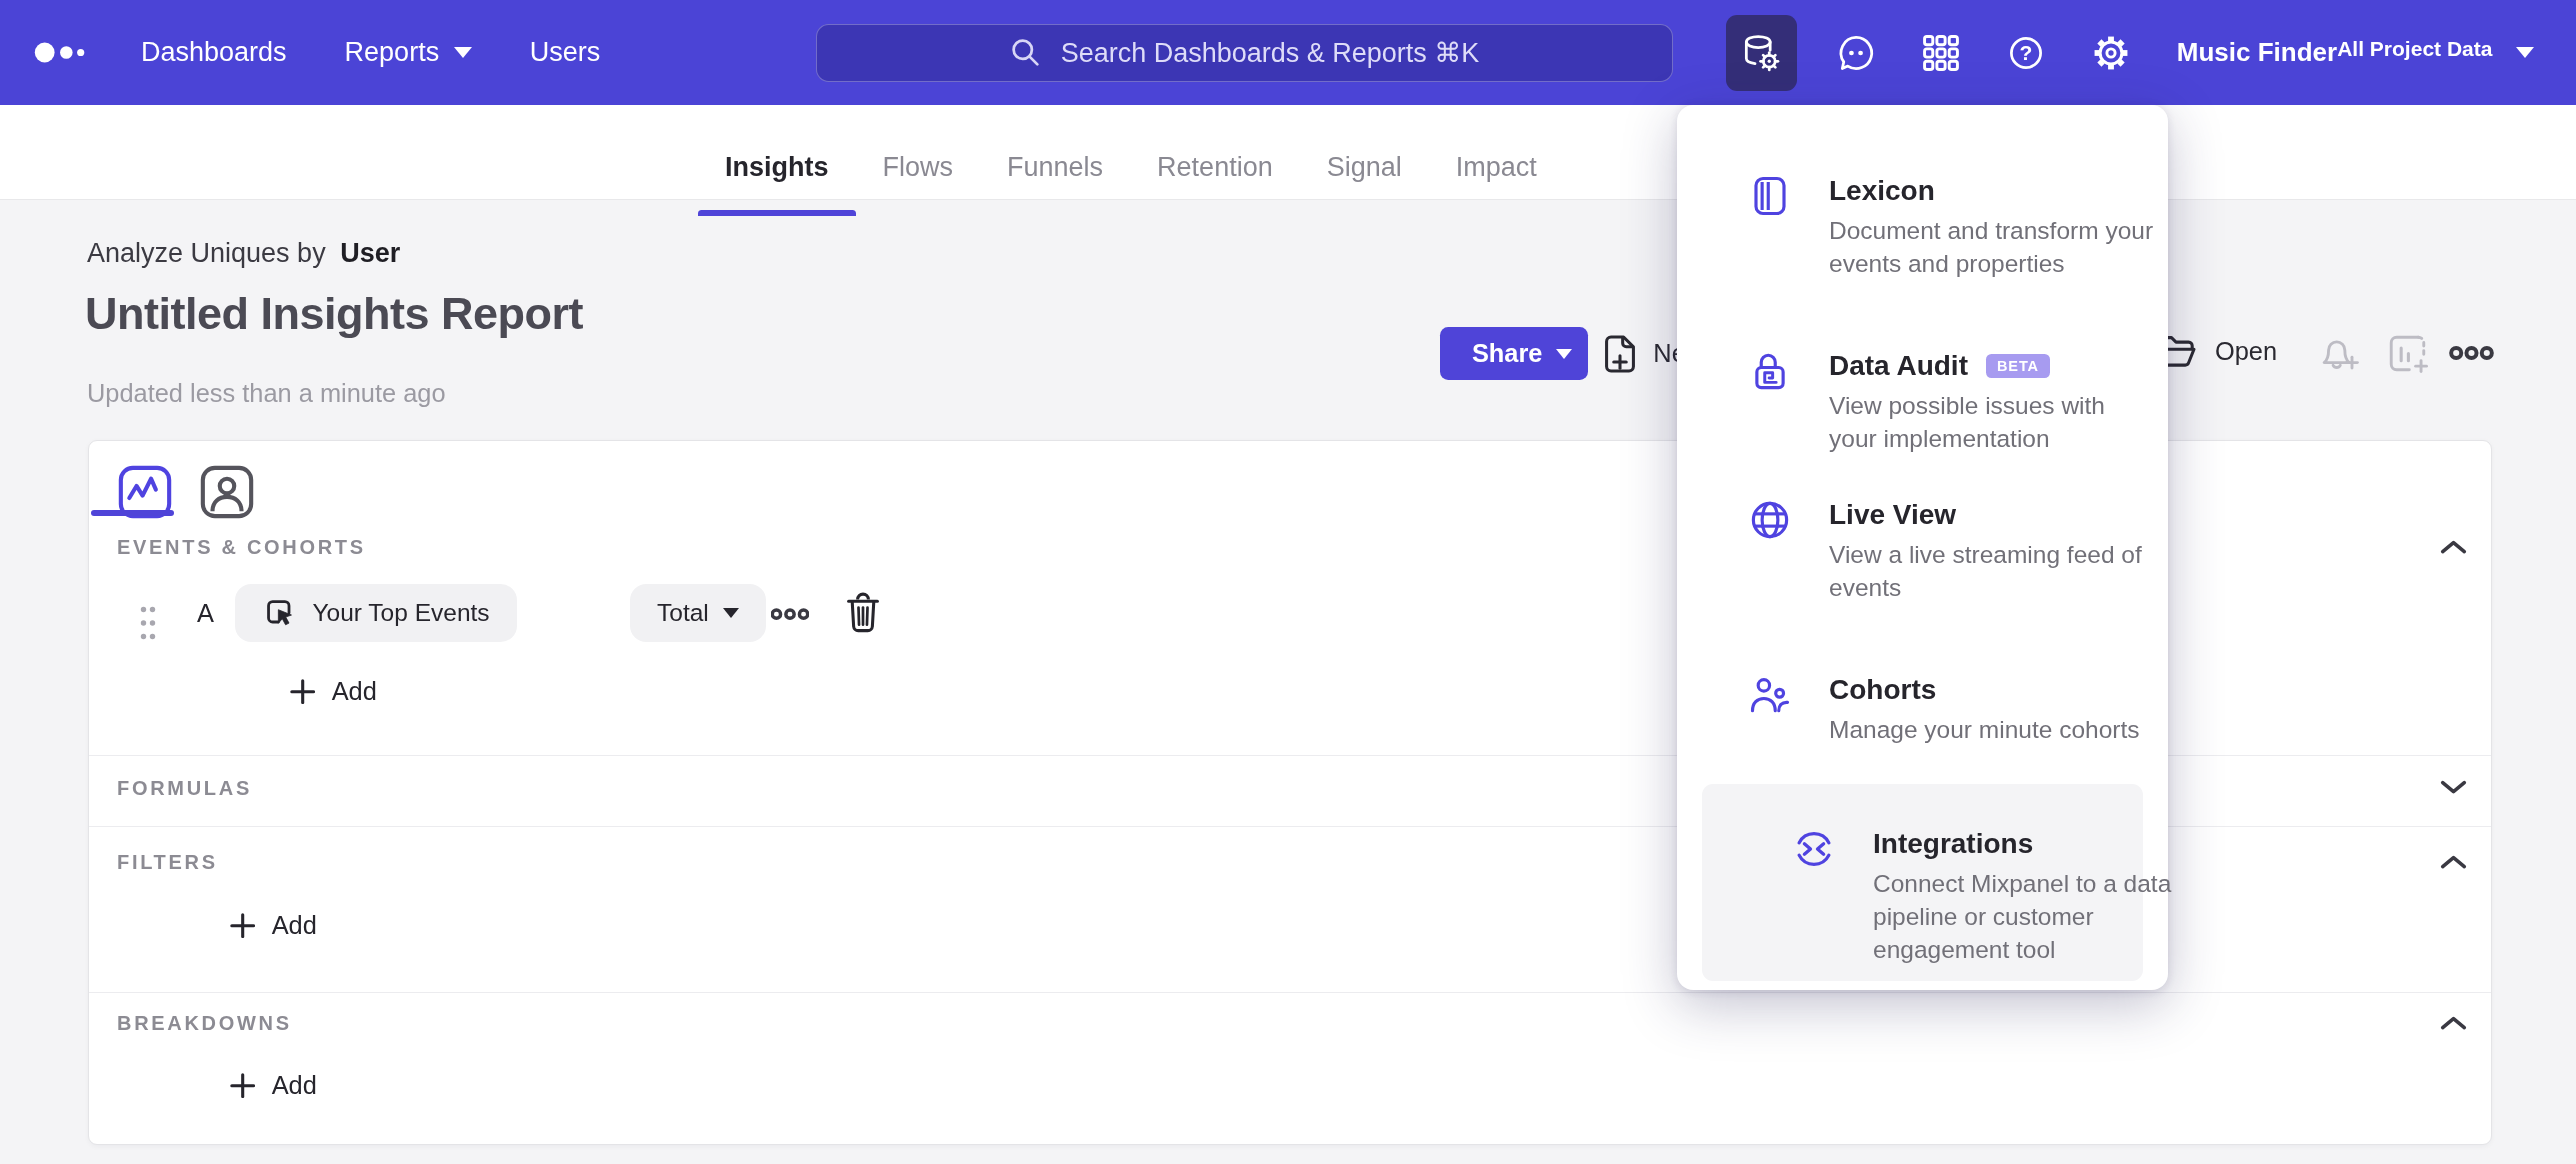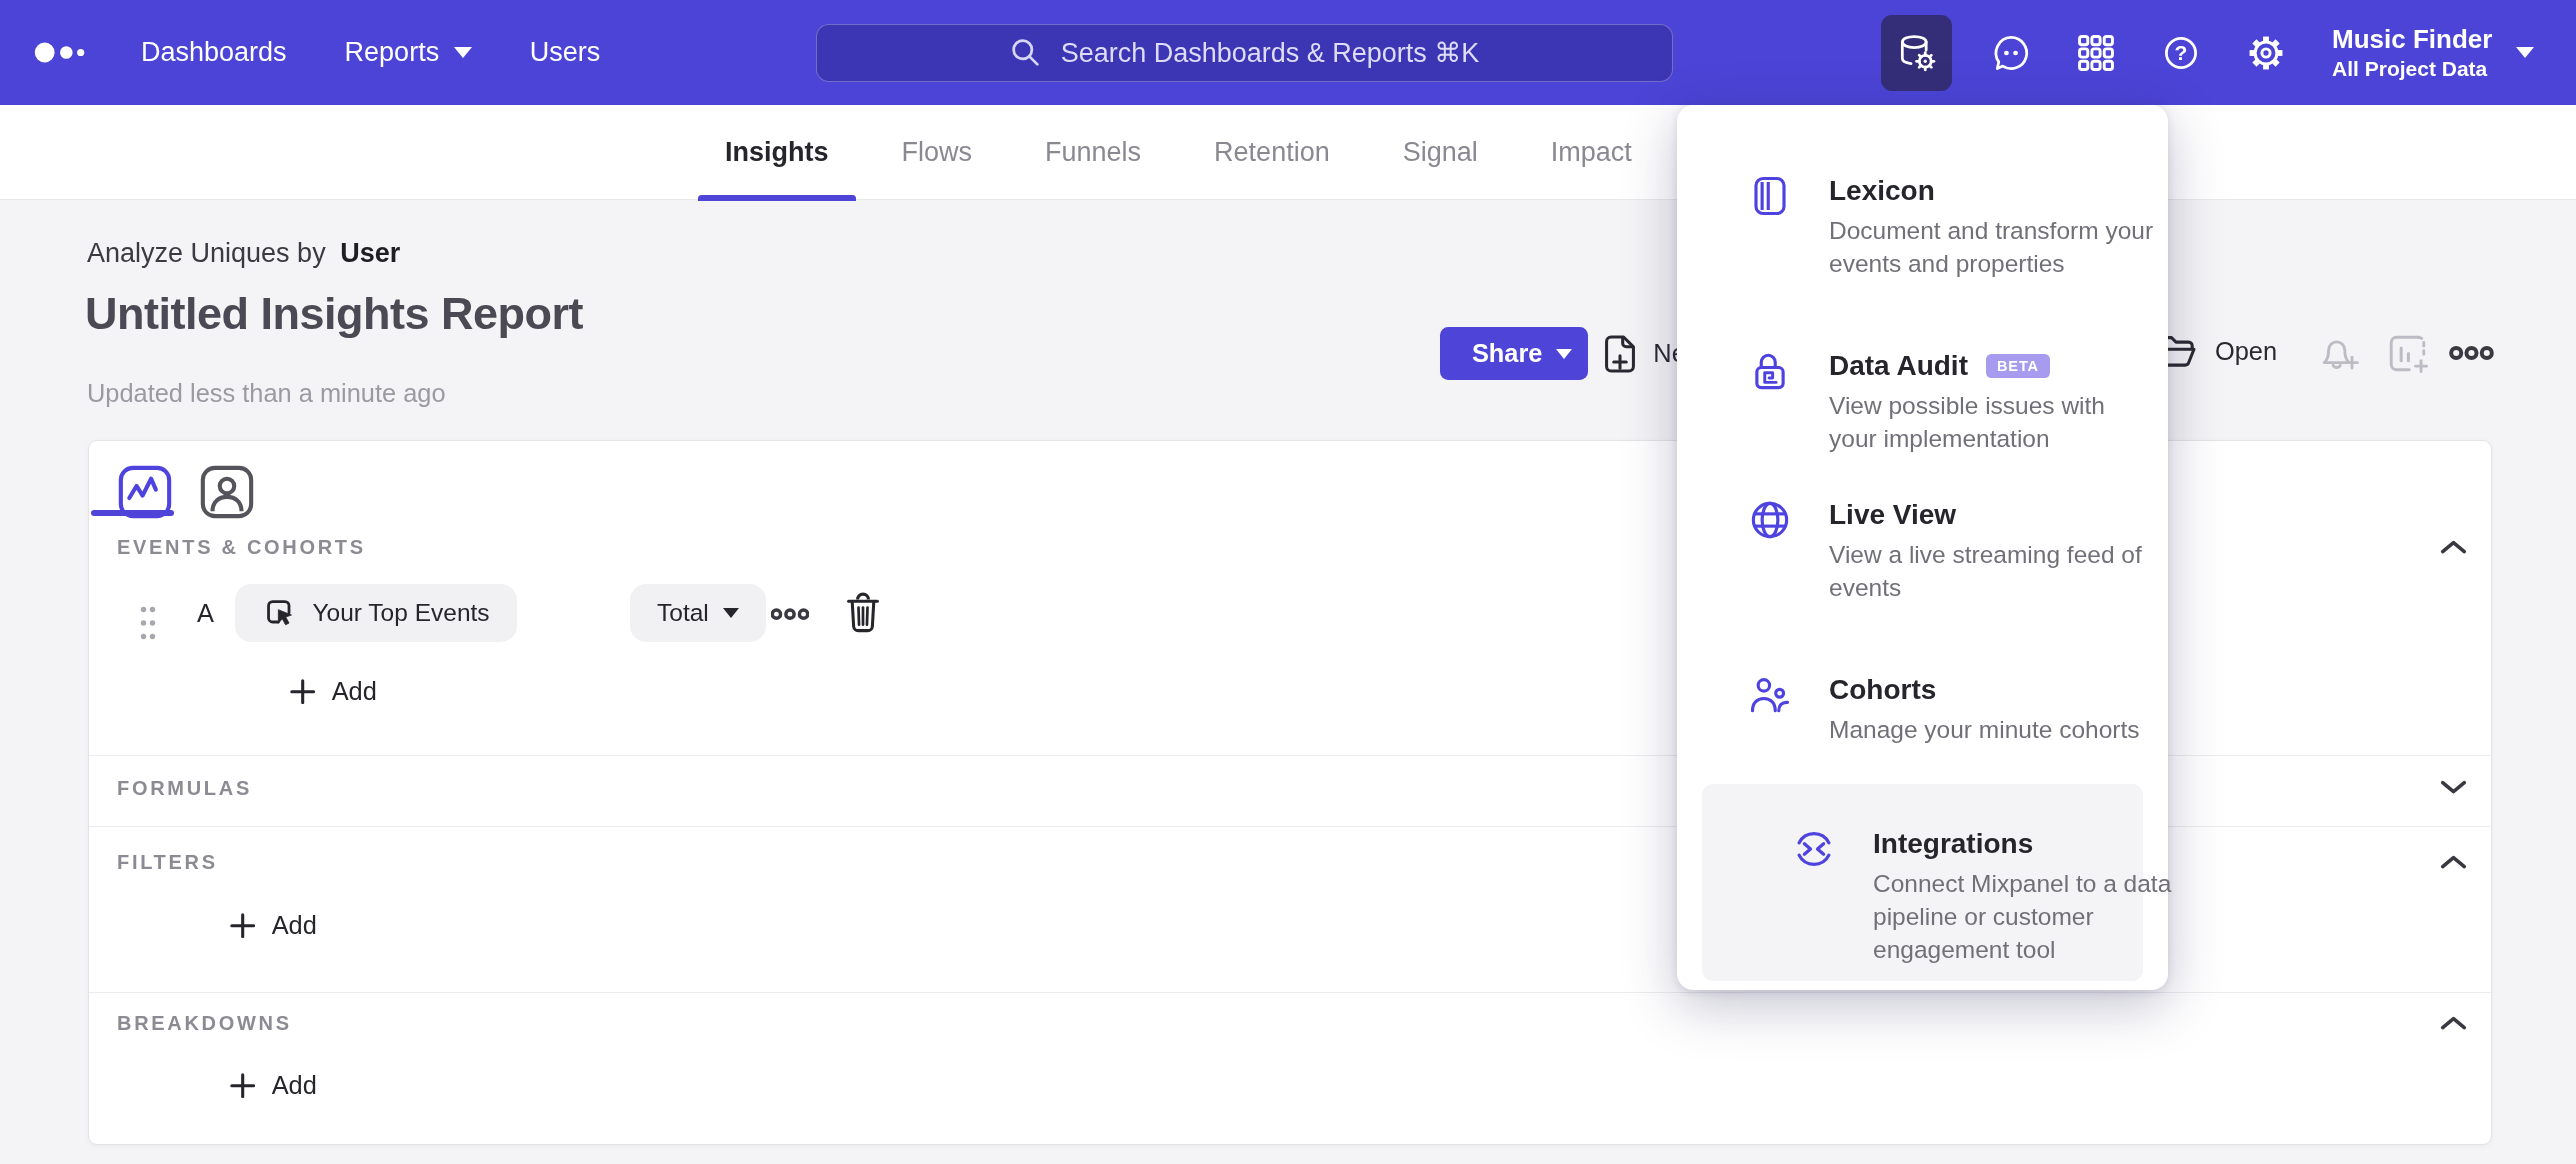--- a/index.html
+++ b/index.html
@@ -10,26 +10,26 @@
   #logo{position:absolute;left:33px;top:0;height:105px;width:63px;}
   .nav{position:absolute;top:0;height:105px;display:flex;align-items:center;color:#fff;font-size:27px;font-weight:500;}
   #nav-left{left:141px;gap:58px;}
   .nav-item{display:flex;align-items:center;gap:14.5px;cursor:pointer;white-space:nowrap;}
   .caret{width:0;height:0;border-left:9px solid transparent;border-right:9px solid transparent;border-top:11px solid #fff;display:inline-block;}
   #searchbar{position:absolute;left:816px;top:23.6px;width:857px;height:58px;border-radius:12.7px;background:rgba(10,5,60,0.22);border:1.8px solid rgba(255,255,255,0.28);display:flex;align-items:center;justify-content:center;gap:20px;color:#dedcf8;font-size:27px;box-sizing:border-box;}
   #header-right{position:absolute;right:42px;top:0;height:105px;display:flex;align-items:center;gap:0;}
   .hicon{width:85px;height:105px;display:flex;align-items:center;justify-content:center;cursor:pointer;}
   #data-chip{width:71px;height:76px;border-radius:11px;background:#342e78;display:flex;align-items:center;justify-content:center;margin-right:16.3px;cursor:pointer;}
   #project{display:flex;align-items:center;gap:23.6px;margin-left:23.6px;cursor:pointer;}
-  #project .ptext{display:flex;flex-direction:column;color:#fff;}
+  #project .ptext{display:flex;color:#fff;}
   #project .pname{font-size:26px;font-weight:700;line-height:33px;}
   #project .pscope{font-size:21px;font-weight:700;line-height:25.4px;}
   
   #tabbar{position:absolute;left:0;top:105px;width:2576px;height:95px;background:#fff;border-bottom:1.8px solid #e8e8ea;box-sizing:border-box;}
-  #tabs{position:absolute;left:698px;top:1px;height:95px;display:flex;gap:19px;}
+  #tabs{position:absolute;left:698px;top:16px;height:95px;display:flex;}
   .tab{height:93px;display:flex;align-items:center;padding:0 27px;font-size:27px;color:#8a8992;cursor:pointer;position:relative;white-space:nowrap;}
   .tab.active{color:#26252c;font-weight:700;}
   .tab.active::after{content:"";position:absolute;left:0;right:0;bottom:-1.8px;height:6.3px;background:#4f44d8;border-radius:3.6px 3.6px 0 0;}
   
   #context{position:absolute;left:87px;top:238px;font-size:27px;color:#3b3a42;font-weight:500;}
   #context .ctx-value{color:#1f1e24;font-weight:700;margin-left:14.5px;cursor:pointer;}
   #report-title{position:absolute;left:85px;top:288px;font-size:45px;font-weight:700;color:#4b4a54;letter-spacing:-0.5px;}
   #updated{position:absolute;left:87px;top:379px;font-size:25.4px;color:#9b9aa2;}
   #share-btn{position:absolute;left:1440px;top:327px;width:132px;height:53px;border-radius:8.2px;background:#4f44d8;color:#fff;display:flex;align-items:center;justify-content:center;gap:13.6px;font-size:25.4px;font-weight:600;cursor:pointer;padding-left:16px;}
   #share-btn .caret{border-top-width:10px;border-left-width:8.2px;border-right-width:8.2px;}

